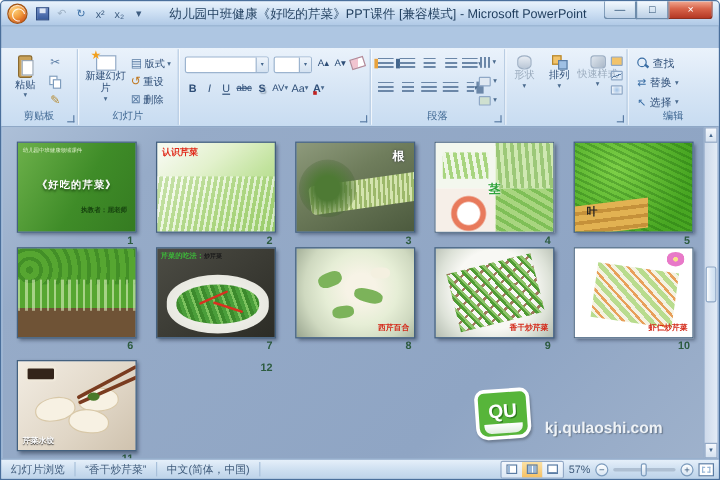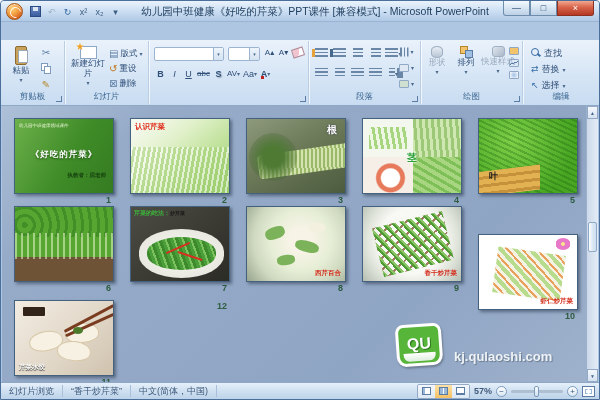--- a/index.html
+++ b/index.html
@@ -197,21 +197,21 @@
   .sseg{padding:0 8px;border-right:1px solid #a8c0da;height:12px;display:flex;align-items:center;cursor:default;}
   .sright{margin-left:auto;display:flex;align-items:center;gap:4px;padding-right:4px;}
   .vmgroup{display:flex;border:1px solid #93a9c6;border-radius:2px;overflow:hidden;}
   .vmbtn{width:17px;height:13px;display:flex;align-items:center;justify-content:center;cursor:pointer;
     background:linear-gradient(#f4f8fd,#dce8f4);}
   .vmbtn.pressed{background:linear-gradient(#fbe2a6,#f6c164);}
   .vm-ico{width:9px;height:8px;border:1px solid #5b7da5;background:#fff;}
   .vm-ico.normal{box-shadow:inset 2px 0 0 #9ab8d8;}
   .vm-ico.sorter{background:linear-gradient(90deg,#9ab8d8 3px,#fff 3px 4px,#9ab8d8 4px 7px,#fff 7px);}
   .vm-ico.show{background:linear-gradient(#fff 5px,#5b7da5 5px);}
-  .zoomtxt{font-weight:bold;}
+  .zoomtxt{font-weight:normal;}
   .zbtn{width:11px;height:11px;border-radius:50%;border:1px solid #7d9cbd;display:flex;align-items:center;
     justify-content:center;font-size:8px;color:#35577c;background:linear-gradient(#fdfefe,#d9e6f3);cursor:pointer;}
   .ztrack{position:relative;width:52px;height:3px;background:#aebfd2;border-radius:2px;cursor:pointer;}
   .zthumb{position:absolute;left:45%;top:-4px;width:5px;height:11px;border-radius:2px;border:1px solid #7d9cbd;
     background:linear-gradient(#fdfefe,#cfdff0);cursor:grab;}
   .fitico{width:13px;height:11px;border:1px solid #5b7da5;background:#fff;position:relative;cursor:pointer;}
   .fitico::after{content:"";position:absolute;inset:2px;border:1px dashed #9ab8d8;}
 </style>
 </head>
 <body>
@@ -412,21 +412,20 @@
       <div class="bigbtn disabled" style="left:60px;width:34px;">
         <div class="ico-qs"></div>
         <div class="cap">快速样式</div>
         <div class="dd">▾</div>
       </div>
       <div style="position:absolute;right:3px;top:6px;display:flex;flex-direction:column;gap:4px;">
         <span class="mini" style="background:#f2c36a;"></span>
         <span class="mini" style="background:linear-gradient(160deg,transparent 45%,#5b7da5 45% 55%,transparent 55%);"></span>
         <span class="mini" style="background:radial-gradient(circle,#9fc0e4,#fff);"></span>
       </div>
-      <div class="glabel">绘图</div>
       <div class="launcher"></div>
     </div>
 
     <div class="group" style="left:522px;width:76px;border-right:none;">
       <div style="position:absolute;left:8px;top:5px;display:flex;flex-direction:column;gap:2px;">
         <div class="ebtn">
           <span class="ico-find"></span>
           <span>查找</span>
         </div>
         <div class="ebtn">
@@ -517,21 +516,21 @@
       </div>
       <div class="num">8</div>
     </div>
     <div class="sl" style="left:360px;top:100px;">
       <div class="thumb t9">
         <div class="mix9"></div>
         <div class="lbl-red-br">香干炒芹菜</div>
       </div>
       <div class="num">9</div>
     </div>
-    <div class="sl" style="left:476px;top:100px;margin-top:28px;">
+    <div class="sl" style="left:476px;top:100px;">
       <div class="thumb t10">
         <div class="mix10"></div>
         <div class="flower"></div>
         <div class="lbl-red-br">虾仁炒芹菜</div>
       </div>
       <div class="num">10</div>
     </div>
 
     <div class="sl" style="left:12px;top:194px;">
       <div class="thumb t11">

